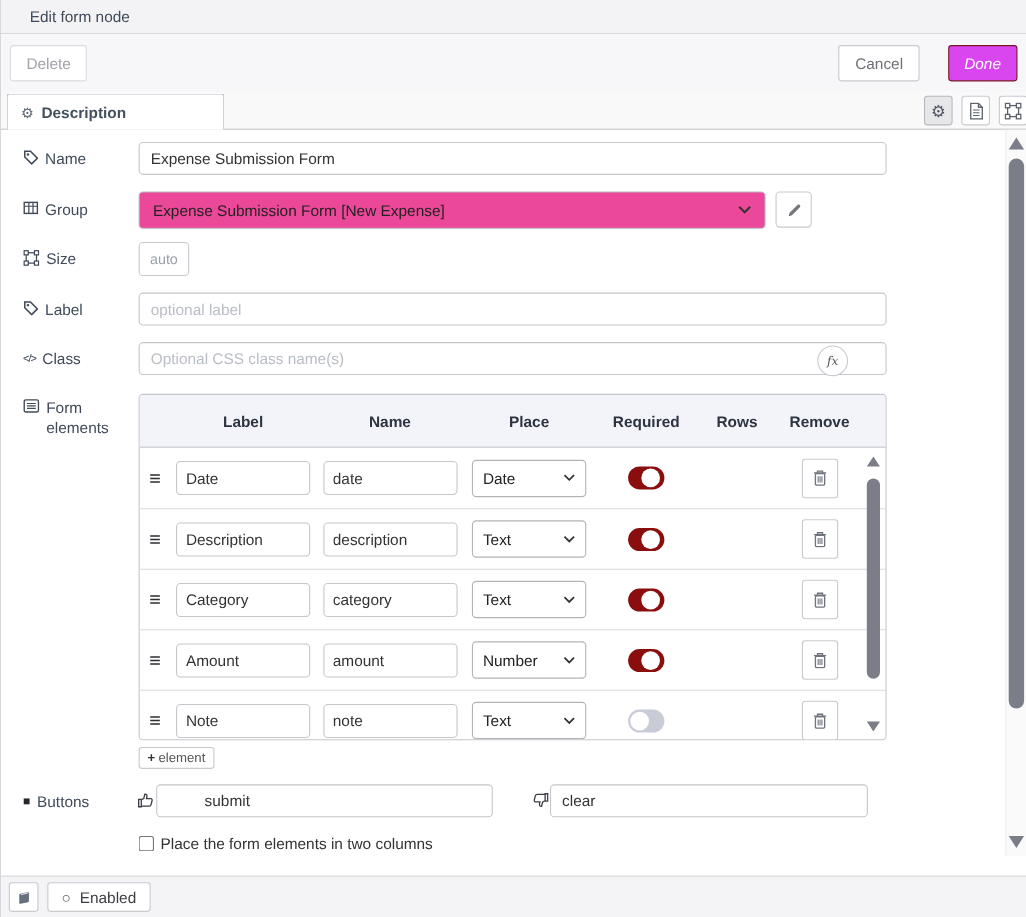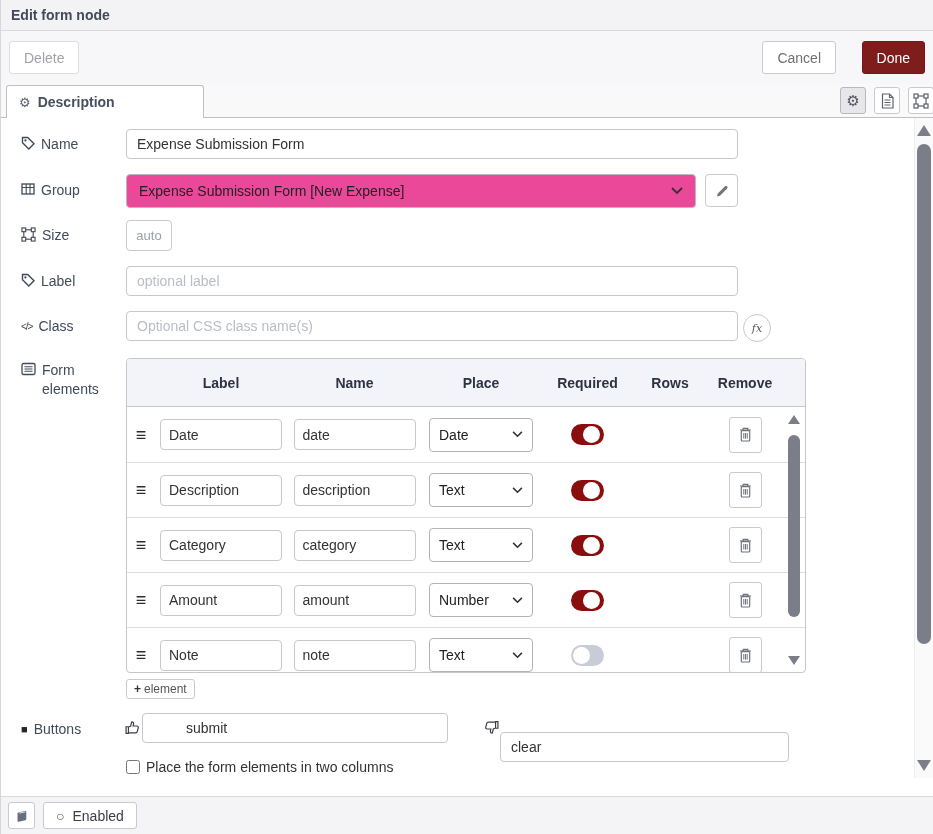--- a/index.html
+++ b/index.html
@@ -1,41 +1,41 @@
 <!DOCTYPE html>
 <html><head>
 <meta charset="utf-8">
 <style>
   html,body{margin:0;padding:0;background:#fff;}
   body{width:933px;height:834px;overflow:hidden;font-family:"Liberation Sans",sans-serif;font-size:14px;color:#333;}
   .dialog{position:relative;width:933px;height:834px;background:#fff;border-left:1px solid #d7d7db;box-sizing:border-box;}
   
   .dlg-header{position:absolute;top:0;left:0;right:0;height:31px;background:#f3f3f5;border-bottom:1px solid #d9d9dd;box-sizing:border-box;}
-  .dlg-title{font-weight:bold;color:#404a59;line-height:30px;padding-left:10px;font-size:14px;}
+  .dlg-title{font-weight:normal;color:#404a59;line-height:30px;padding-left:26px;font-size:14px;}
   
   .btnbar{position:absolute;top:31px;left:0;right:0;height:53px;background:#f7f7f9;}
   .btn{display:inline-flex;align-items:center;justify-content:center;height:33px;box-sizing:border-box;border:1px solid #c9c9cf;border-radius:3px;background:#fff;color:#6e6e76;font-size:14px;padding:0 14px;cursor:pointer;}
   .btn-delete{position:absolute;left:8px;top:10px;color:#a2a2aa;border-color:#dcdce0;}
   .btn-cancel{position:absolute;right:97px;top:10px;}
-  .btn-done{position:absolute;right:8px;top:10px;background:#7f1d1d;border-color:#791424;color:#fff;}
+  .btn-done{position:absolute;right:8px;top:10px;background:#d946ef;border-color:#791424;color:#fff;font-style:italic;}
   
   .tabbar{position:absolute;top:84px;left:0;right:0;height:34px;background:#f9f9fa;border-bottom:1px solid #bfbfc4;box-sizing:border-box;}
   .tab{position:absolute;left:5px;top:1px;width:198px;height:33px;background:#fff;border:1px solid #bfbfc4;border-bottom:none;border-radius:3px 3px 0 0;box-sizing:border-box;display:flex;align-items:center;gap:7px;padding-left:12px;z-index:2;}
   .tab-label{font-weight:bold;color:#44505e;font-size:14px;}
   .tab-gear{color:#5d6470;font-size:13px;line-height:1;}
   .tbtn{position:absolute;top:3px;width:26px;height:27px;box-sizing:border-box;border:1px solid #c9c9cf;border-radius:3px;background:#fff;display:flex;align-items:center;justify-content:center;cursor:pointer;}
   .tbtn.active{background:#e7e7ea;border-color:#b7b7be;}
   .tbtn-gear{right:67px;font-size:15px;color:#50555f;}
   .tbtn-doc{right:33px;}
   .tbtn-appearance{right:-1px;}
   
   .content{position:absolute;top:118px;left:0;right:0;bottom:38px;background:#fff;}
   .flabel{position:absolute;left:20px;display:flex;gap:6px;align-items:flex-start;color:#404a59;font-size:14px;line-height:1.35;width:95px;}
   .flabel .licon{flex:0 0 auto;margin-top:1px;display:inline-flex;}
-  .tinput{position:absolute;left:125px;width:612px;height:30px;box-sizing:border-box;border:1px solid #c6c6cc;border-radius:4px;padding:0 10px;font-size:14px;color:#333;font-family:"Liberation Sans",sans-serif;outline:none;}
+  .tinput{position:absolute;left:125px;width:680px;height:30px;box-sizing:border-box;border:1px solid #c6c6cc;border-radius:4px;padding:0 10px;font-size:14px;color:#333;font-family:"Liberation Sans",sans-serif;outline:none;}
   .tinput::placeholder{color:#b9bdc6;opacity:1;}
   .selectbox{position:absolute;left:125px;width:570px;height:34px;box-sizing:border-box;border:1px solid #b9b9bf;border-radius:4px;background:#ec4899;display:flex;align-items:center;padding:0 12px;font-size:14px;color:#222;cursor:pointer;}
   .selectbox .chev{margin-left:auto;}
   .sqbtn{position:absolute;box-sizing:border-box;border:1px solid #c9c9cf;border-radius:4px;background:#fff;display:flex;align-items:center;justify-content:center;cursor:pointer;text-align:right;}
   .auto-btn{left:125px;width:46px;height:31px;color:#9aa0a8;font-size:13px;}
   .fx-btn{left:742px;width:28px;height:28px;border-radius:50%;font-style:italic;font-family:"DejaVu Serif",serif;font-size:11px;color:#555;}
   
   .etable{position:absolute;left:125px;top:240px;width:680px;height:315px;box-sizing:border-box;border:1px solid #c6c6cc;border-radius:4px;overflow:hidden;background:#fff;}
   .ethead{display:flex;align-items:center;height:48px;background:#f3f4fa;border-bottom:1px solid #c6c6cc;box-sizing:border-box;font-weight:bold;color:#2e3340;font-size:14px;}
   .hc{text-align:center;}
@@ -60,21 +60,21 @@
   .iarrow{position:absolute;left:1px;width:0;height:0;border-left:6px solid transparent;border-right:6px solid transparent;cursor:pointer;}
   .iarrow.up{top:2px;border-bottom:9px solid #7b7e88;}
   .iarrow.down{bottom:2px;border-top:9px solid #7b7e88;}
   .ithumb{position:absolute;left:1px;top:22px;height:182px;width:12px;border-radius:6px;background:#7b7e88;cursor:pointer;}
   
   .add-btn{position:absolute;left:125px;top:561px;height:20px;box-sizing:border-box;border:1px solid #c9c9cf;border-radius:3px;background:#fff;display:inline-flex;align-items:center;gap:3px;padding:0 7px;font-size:12px;color:#555;cursor:pointer;}
   .add-btn .plus{font-weight:bold;color:#333;font-size:12px;}
   
   .thumb-icon{position:absolute;display:inline-flex;}
   .submit-input{left:141px;top:595px;width:306px;padding-left:43px;}
-  .clear-input{left:499px;top:595px;width:289px;margin-top:19px;}
+  .clear-input{left:499px;top:595px;width:289px;}
   
   .chkrow{position:absolute;left:125px;top:641px;display:flex;align-items:center;gap:6px;color:#333;}
   .chkrow input{width:14px;height:14px;margin:0;accent-color:#fff;}
   
   .mscroll{position:absolute;right:0;top:0;width:18px;height:660px;background:#fafafb;border-left:1px solid #ededf0;}
   .marrow{position:absolute;left:2px;width:0;height:0;border-left:7px solid transparent;border-right:7px solid transparent;cursor:pointer;}
   .marrow.up{top:7px;border-bottom:11px solid #7b7e88;}
   .marrow.down{bottom:7px;border-top:11px solid #7b7e88;}
   .mthumb{position:absolute;left:2px;top:26px;width:14px;height:500px;border-radius:7px;background:#7b7e88;cursor:pointer;}
   

